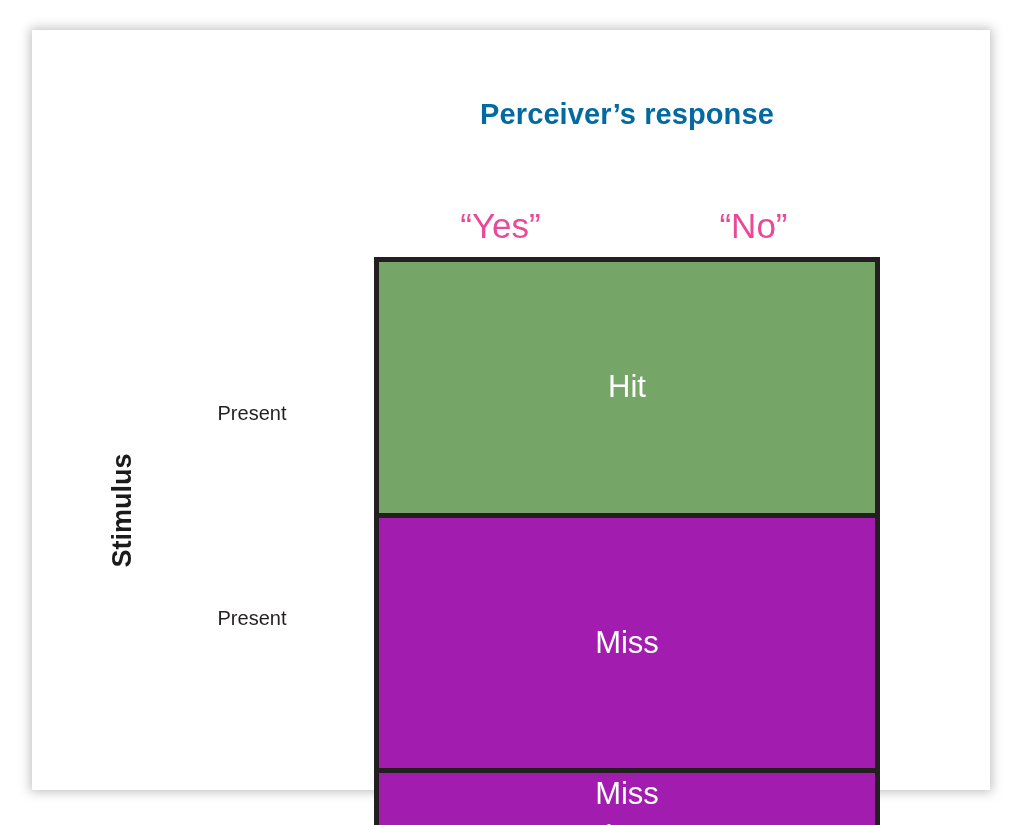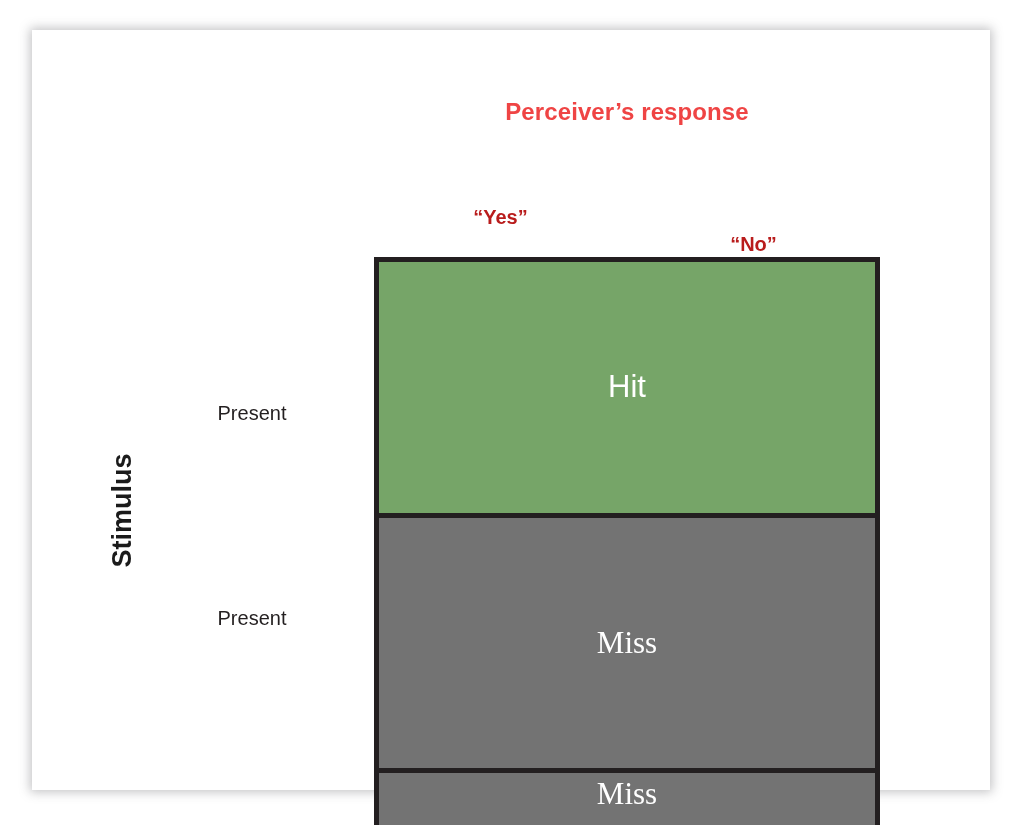--- a/index.html
+++ b/index.html
@@ -32,38 +32,38 @@
     box-shadow: 0 0 10px 2px rgba(120,120,125,0.45);
   }
 
   
   .col-axis-title {
     position: absolute;
     left: 342px;
     top: 68px;
     width: 506px;
     text-align: center;
-    font-size: 24px;
+    font-size: 29px;
     font-weight: bold;
-    color: #ef4444;
+    color: #0369a1;
     letter-spacing: 0.1px;
   }
 
   
   .col-head {
     position: absolute;
     top: 176px;
     width: 253px;
     text-align: center;
-    font-size: 20px;
-    font-weight: bold;
-    color: #b91c1c;
+    font-size: 35px;
+    font-weight: normal;
+    color: #ec4899;
   }
   .col-head.yes { left: 342px; }
-  .col-head.no  { left: 595px; margin-top: 27px; }
+  .col-head.no  { left: 595px; }
 
   
   .row-axis-title {
     position: absolute;
     left: -5px;
     top: 465px;
     width: 190px;
     text-align: center;
     font-size: 27px;
     font-weight: bold;
@@ -105,21 +105,21 @@
     align-items: center;
     justify-content: center;
     text-align: center;
     color: #ffffff;
     font-size: 31px;
     font-weight: normal;
     line-height: 1.38;
     white-space: pre-line;
   }
   .cell.green { background: #76a568; }
-  .cell.red   { background: #737373; font-family: Liberation Serif, serif; }
+  .cell.red   { background: #a21caf; }
 </style>
 </head>
 <body>
 
 <div class="canvas">
   <div class="card">
 
     <div class="col-axis-title">Perceiver’s response</div>
 
     <div class="col-head yes">“Yes”</div>

